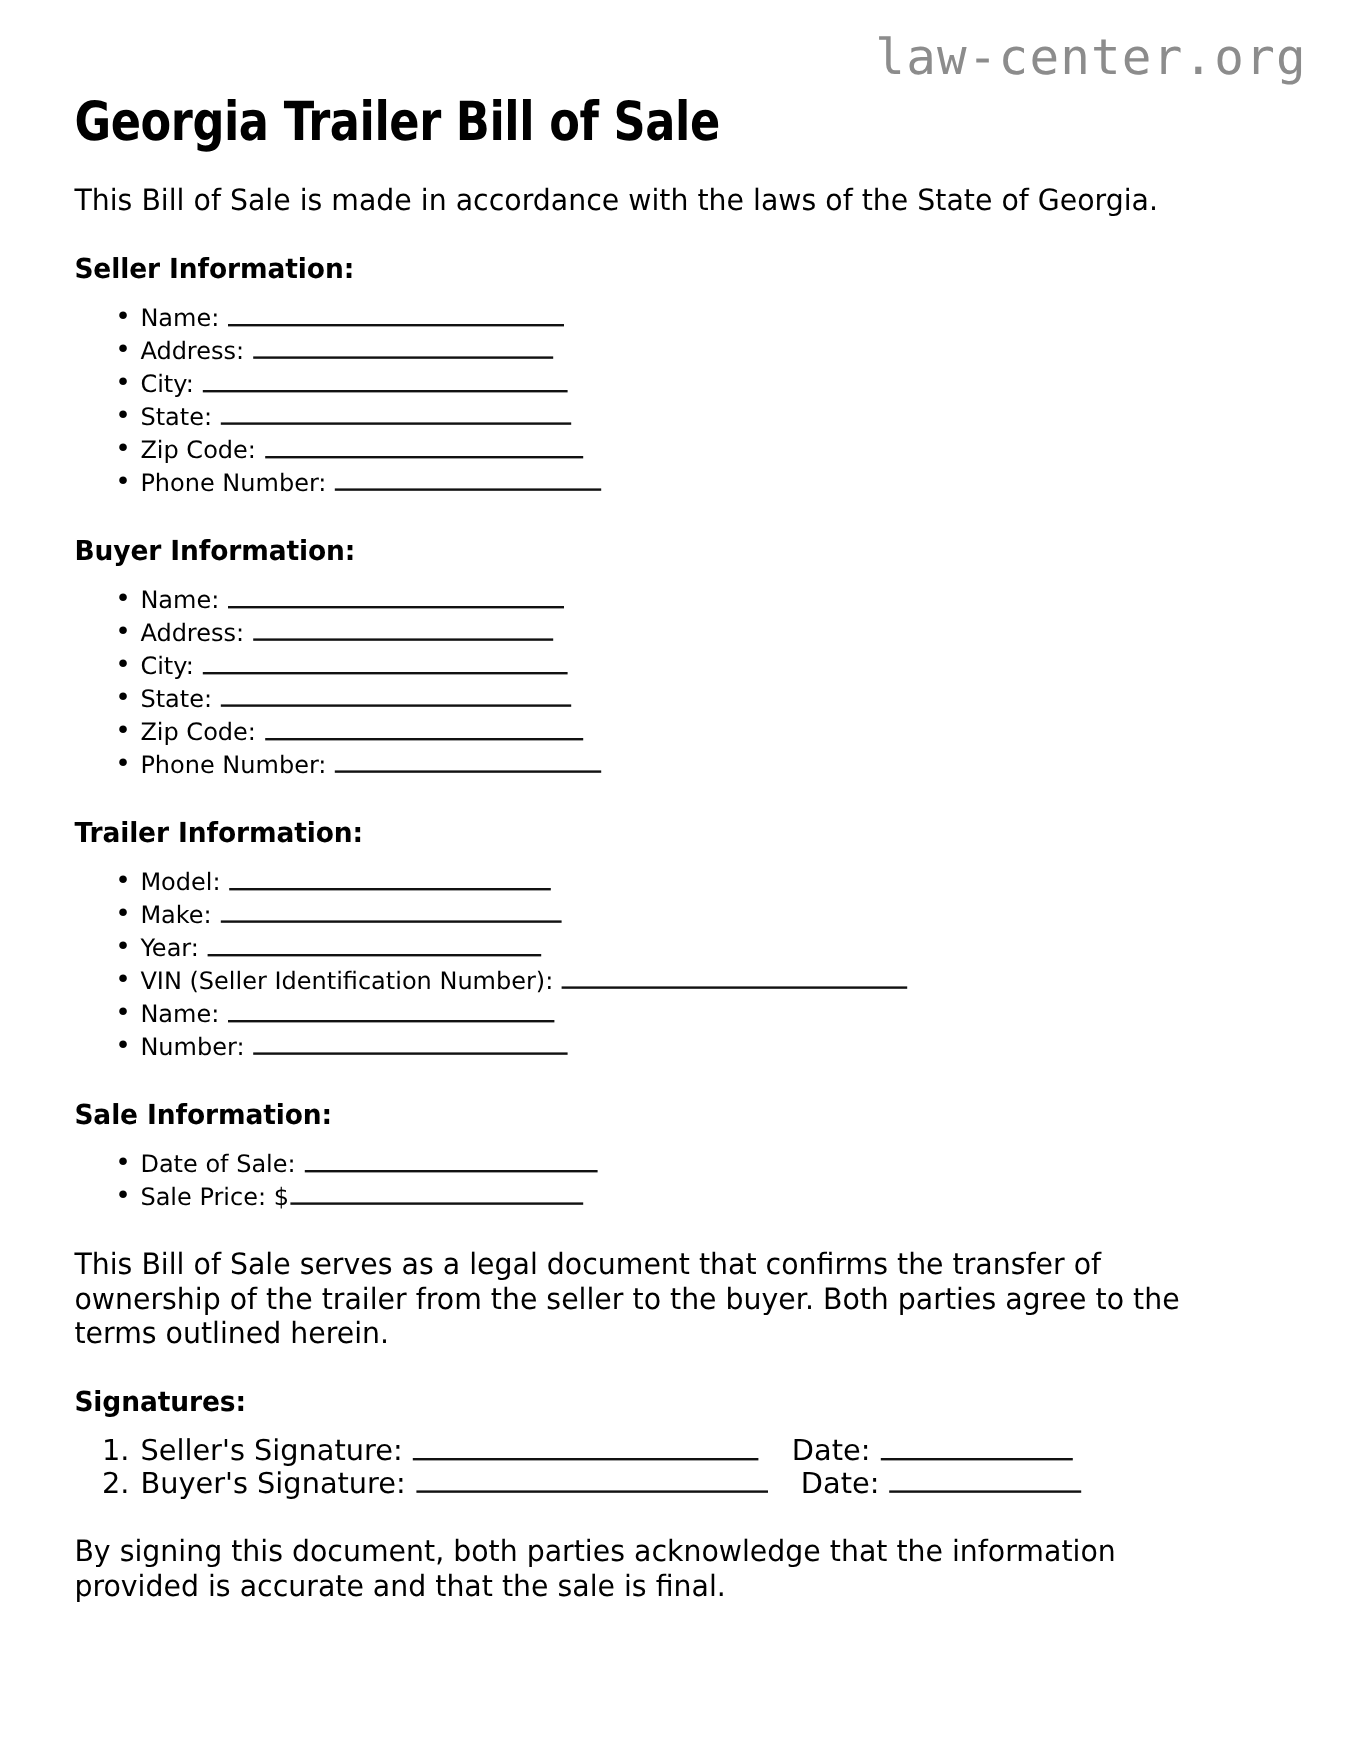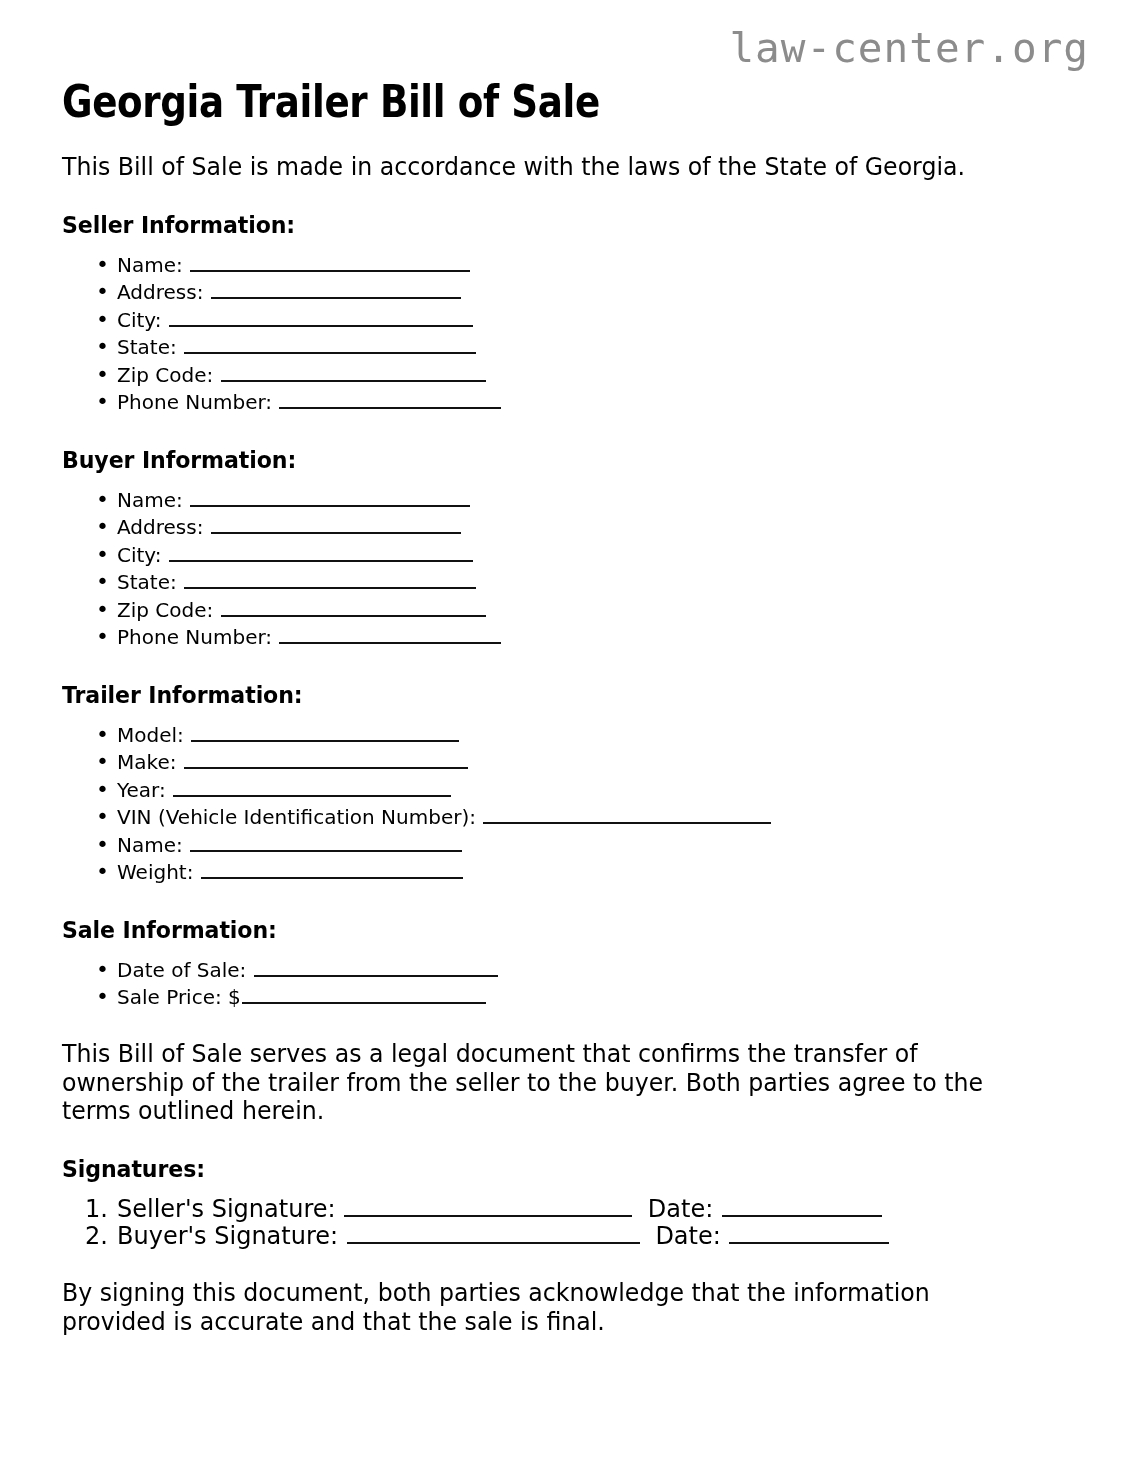--- a/index.html
+++ b/index.html
@@ -121,21 +121,21 @@
   ol.signature-list > li::before {
     counter-increment: sigcount;
     content: counter(sigcount) ".";
     position: absolute;
     left: 23px;
     top: 0;
     font-size: 24px;
   }
   .sig-date-label {
     display: inline-block;
-    margin-left: 8px;
+    margin-left: 20px;
   }
 </style>
 </head>
 <body>
 
 <div class="page">
 
   <div class="watermark">law-center.org</div>
 
   <h1 class="doc-title">Georgia Trailer Bill of Sale</h1>
@@ -160,23 +160,23 @@
     <li><span class="fld-label">State:</span> <span class="rule" style="width:292px"></span></li>
     <li><span class="fld-label">Zip Code:</span> <span class="rule" style="width:265px"></span></li>
     <li><span class="fld-label">Phone Number:</span> <span class="rule" style="width:222px"></span></li>
   </ul>
 
   <h2 class="section-heading">Trailer Information:</h2>
   <ul class="fields">
     <li><span class="fld-label">Model:</span> <span class="rule" style="width:268px"></span></li>
     <li><span class="fld-label">Make:</span> <span class="rule" style="width:284px"></span></li>
     <li><span class="fld-label">Year:</span> <span class="rule" style="width:278px"></span></li>
-    <li><span class="fld-label">VIN (Vehicle Identification Number):</span> <span class="rule" style="width:288px"></span></li>
+    <li><span class="fld-label">VIN (Seller Identification Number):</span> <span class="rule" style="width:288px"></span></li>
     <li><span class="fld-label">Name:</span> <span class="rule" style="width:272px"></span></li>
-    <li><span class="fld-label">Weight:</span> <span class="rule" style="width:262px"></span></li>
+    <li><span class="fld-label">Number:</span> <span class="rule" style="width:262px"></span></li>
   </ul>
 
   <h2 class="section-heading">Sale Information:</h2>
   <ul class="fields">
     <li><span class="fld-label">Date of Sale:</span> <span class="rule" style="width:244px"></span></li>
     <li><span class="fld-label">Sale Price: $</span><span class="rule" style="width:244px"></span></li>
   </ul>
 
   <p class="para">This Bill of Sale serves as a legal document that confirms the transfer of ownership of the trailer from the seller to the buyer. Both parties agree to the terms outlined herein.</p>
 

